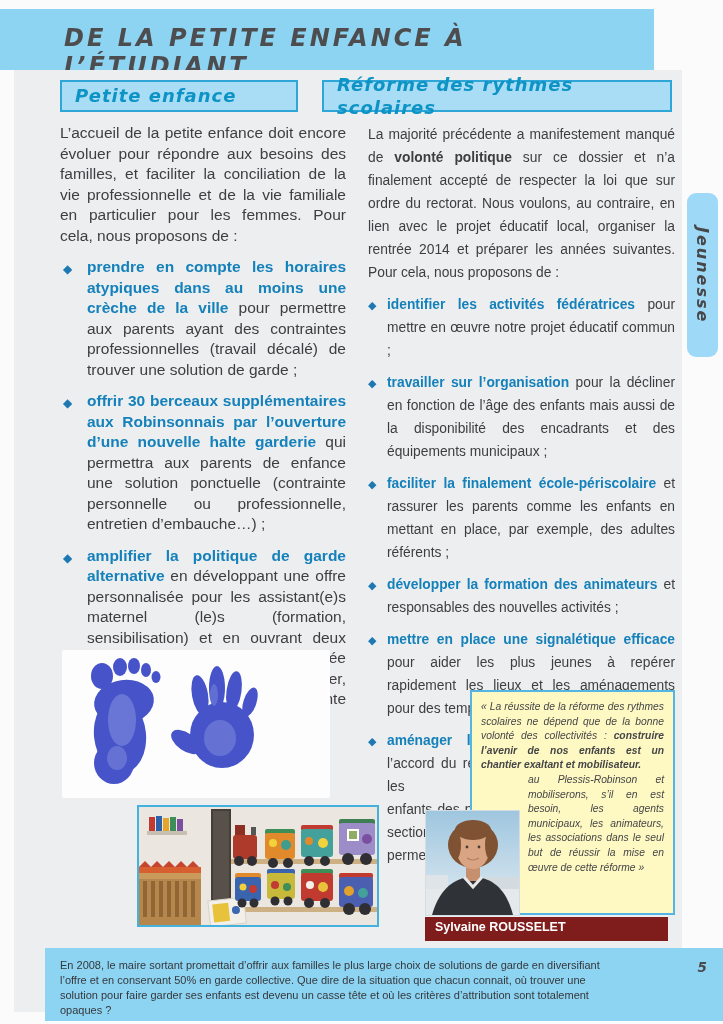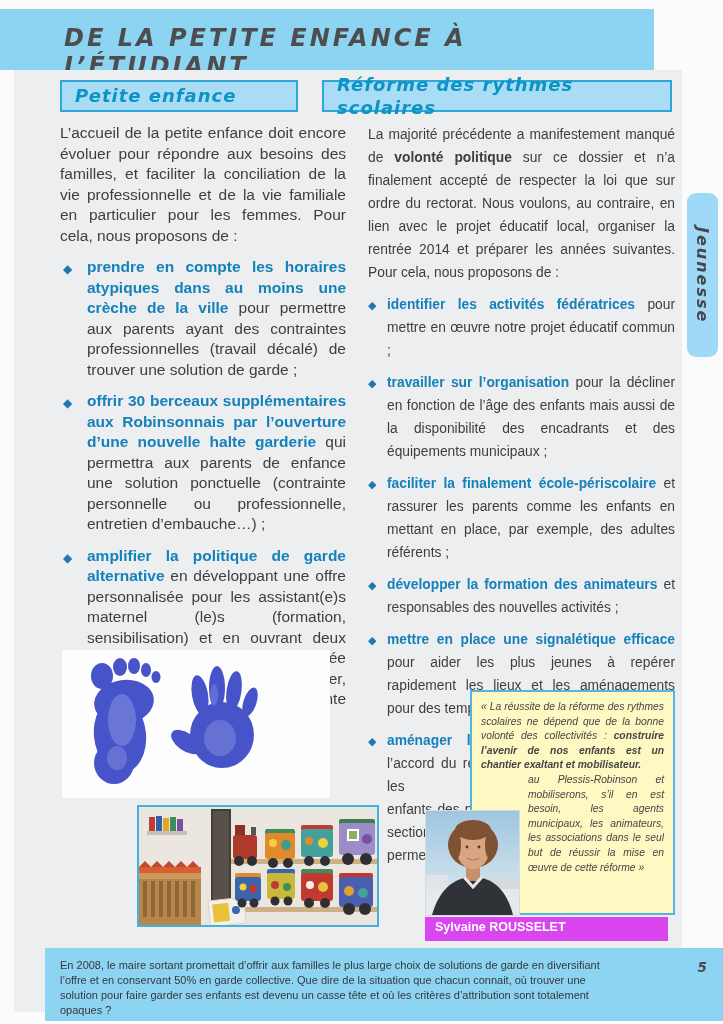--- a/index.html
+++ b/index.html
@@ -40,21 +40,21 @@
   @supports (-webkit-background-clip: text){
     .clock-word{background:linear-gradient(90deg,#E23B33,#F2920F,#EFC410,#31A645,#2E6FC0,#9042AC,#D8432F);
                 -webkit-background-clip:text;color:transparent;}
   }
   .cw1{top:20px;}
   .cw2{top:34px;font-size:12.5px;}
   
   .prints{position:absolute;left:62px;top:650px;width:268px;height:148px;background:#FDFDFE;border-radius:2px;}
   .train{position:absolute;left:137px;top:805px;width:238px;height:118px;border:2px solid #43B2DE;background:#EBE7E0;}
   .portrait{position:absolute;left:425px;top:810px;width:93px;height:104px;border:1px solid #D5DDE2;background:#BBD6E7;}
-  .caption{position:absolute;left:425px;top:917px;width:243px;height:24px;background:#d946ef;
+  .caption{position:absolute;left:425px;top:917px;width:243px;height:24px;background:#7f1d1d;
            color:#fff;font-weight:700;font-size:12.5px;line-height:21px;padding-left:10px;box-sizing:border-box;}
   
   .quote{position:absolute;left:470px;top:690px;width:183px;height:201px;background:#fef9c3;
          border:2px solid #54B5E5;padding:8px 9px 12px;font-style:italic;font-size:10.3px;
          line-height:14.6px;color:#454547;text-align:justify;overflow:hidden;}
   .quote p{margin:0;}
   .quote .narrow{margin-left:47px;}
   
   .footer{position:absolute;left:45px;top:948px;width:678px;height:73px;background:#8DD3F2;}
   .footer p{margin:0;padding:10px 0 0 15px;width:560px;font-size:11px;line-height:15px;color:#36383B;}

